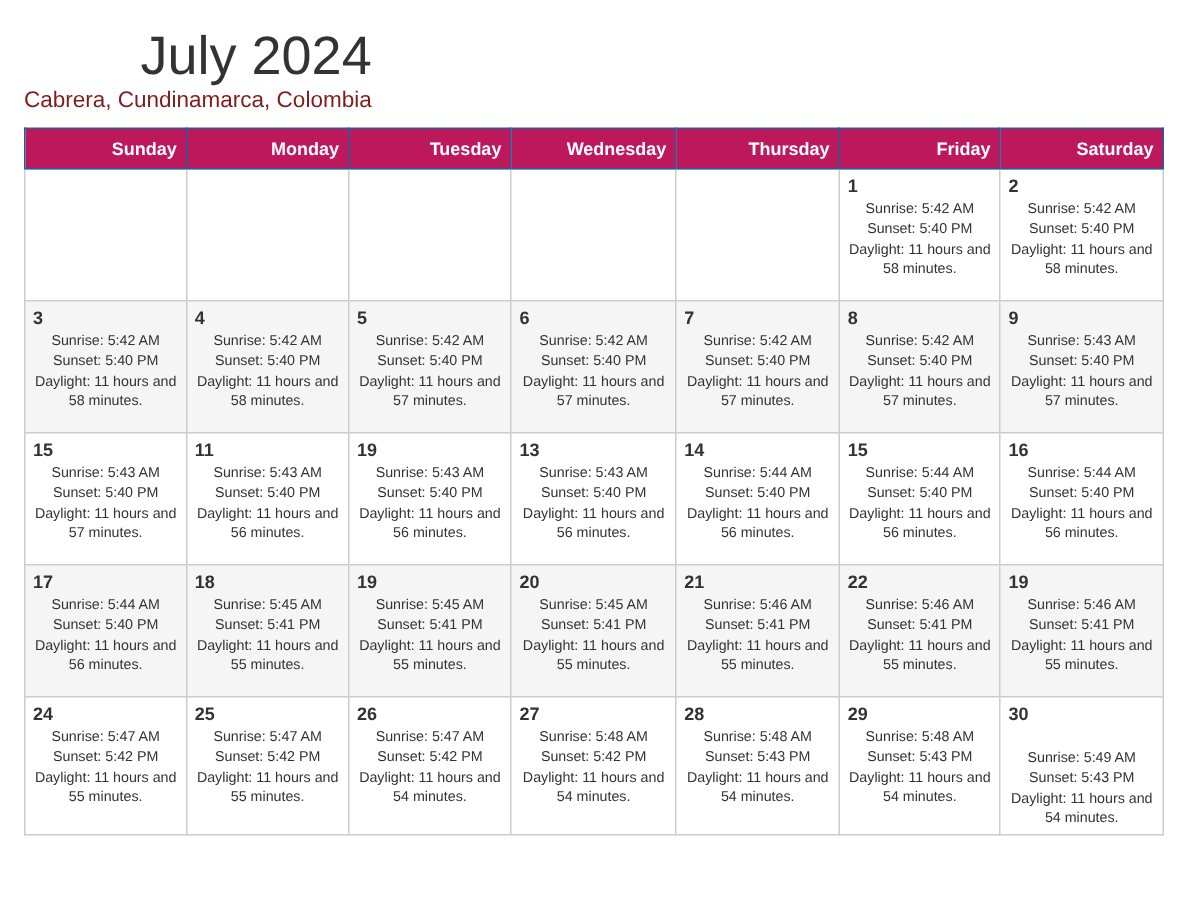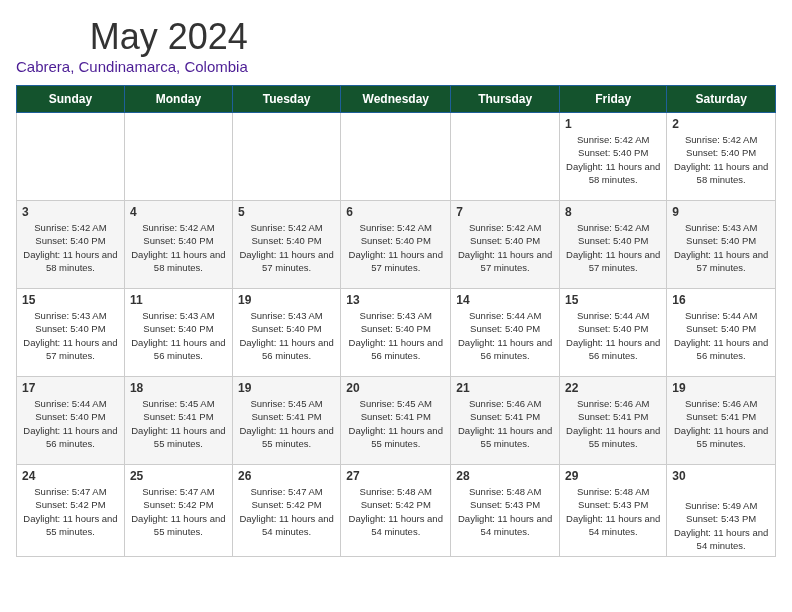--- a/index.html
+++ b/index.html
@@ -35,34 +35,34 @@
     .title-block {
       text-align: right;
     }
     .month-title {
       font-size: 36px;
       font-weight: normal;
       color: #333;
     }
     .location-title {
       font-size: 15px;
-      color: #4c1d95;
+      color: #7f1d1d;
     }
     .calendar {
       width: 100%;
       border-collapse: collapse;
       border: 1px solid #ccc;
     }
     .calendar th {
-      background: #14532d;
+      background: #be185d;
       color: #fff;
       font-size: 12px;
       font-weight: bold;
       padding: 6px 6px;
-      text-align: center;
+      text-align: right;
       border: 1px solid #1e5f99;
     }
     .calendar td {
       width: 113px;
       vertical-align: top;
       border: 1px solid #ccc;
       padding: 4px 5px;
       font-size: 10px;
       color: #333;
       height: 88px;
@@ -85,21 +85,21 @@
     }
     .empty-cell {
       background: #fff !important;
     }
   </style>
 </head>
 <body>
 
 <div class="header">
   <div class="title-block">
-    <div class="month-title">May 2024</div>
+    <div class="month-title">July 2024</div>
     <div class="location-title">Cabrera, Cundinamarca, Colombia</div>
   </div>
 </div>
 
 <table class="calendar">
   <thead>
     <tr>
     <th>Sunday</th>
         <th>Monday</th>
         <th>Tuesday</th>

